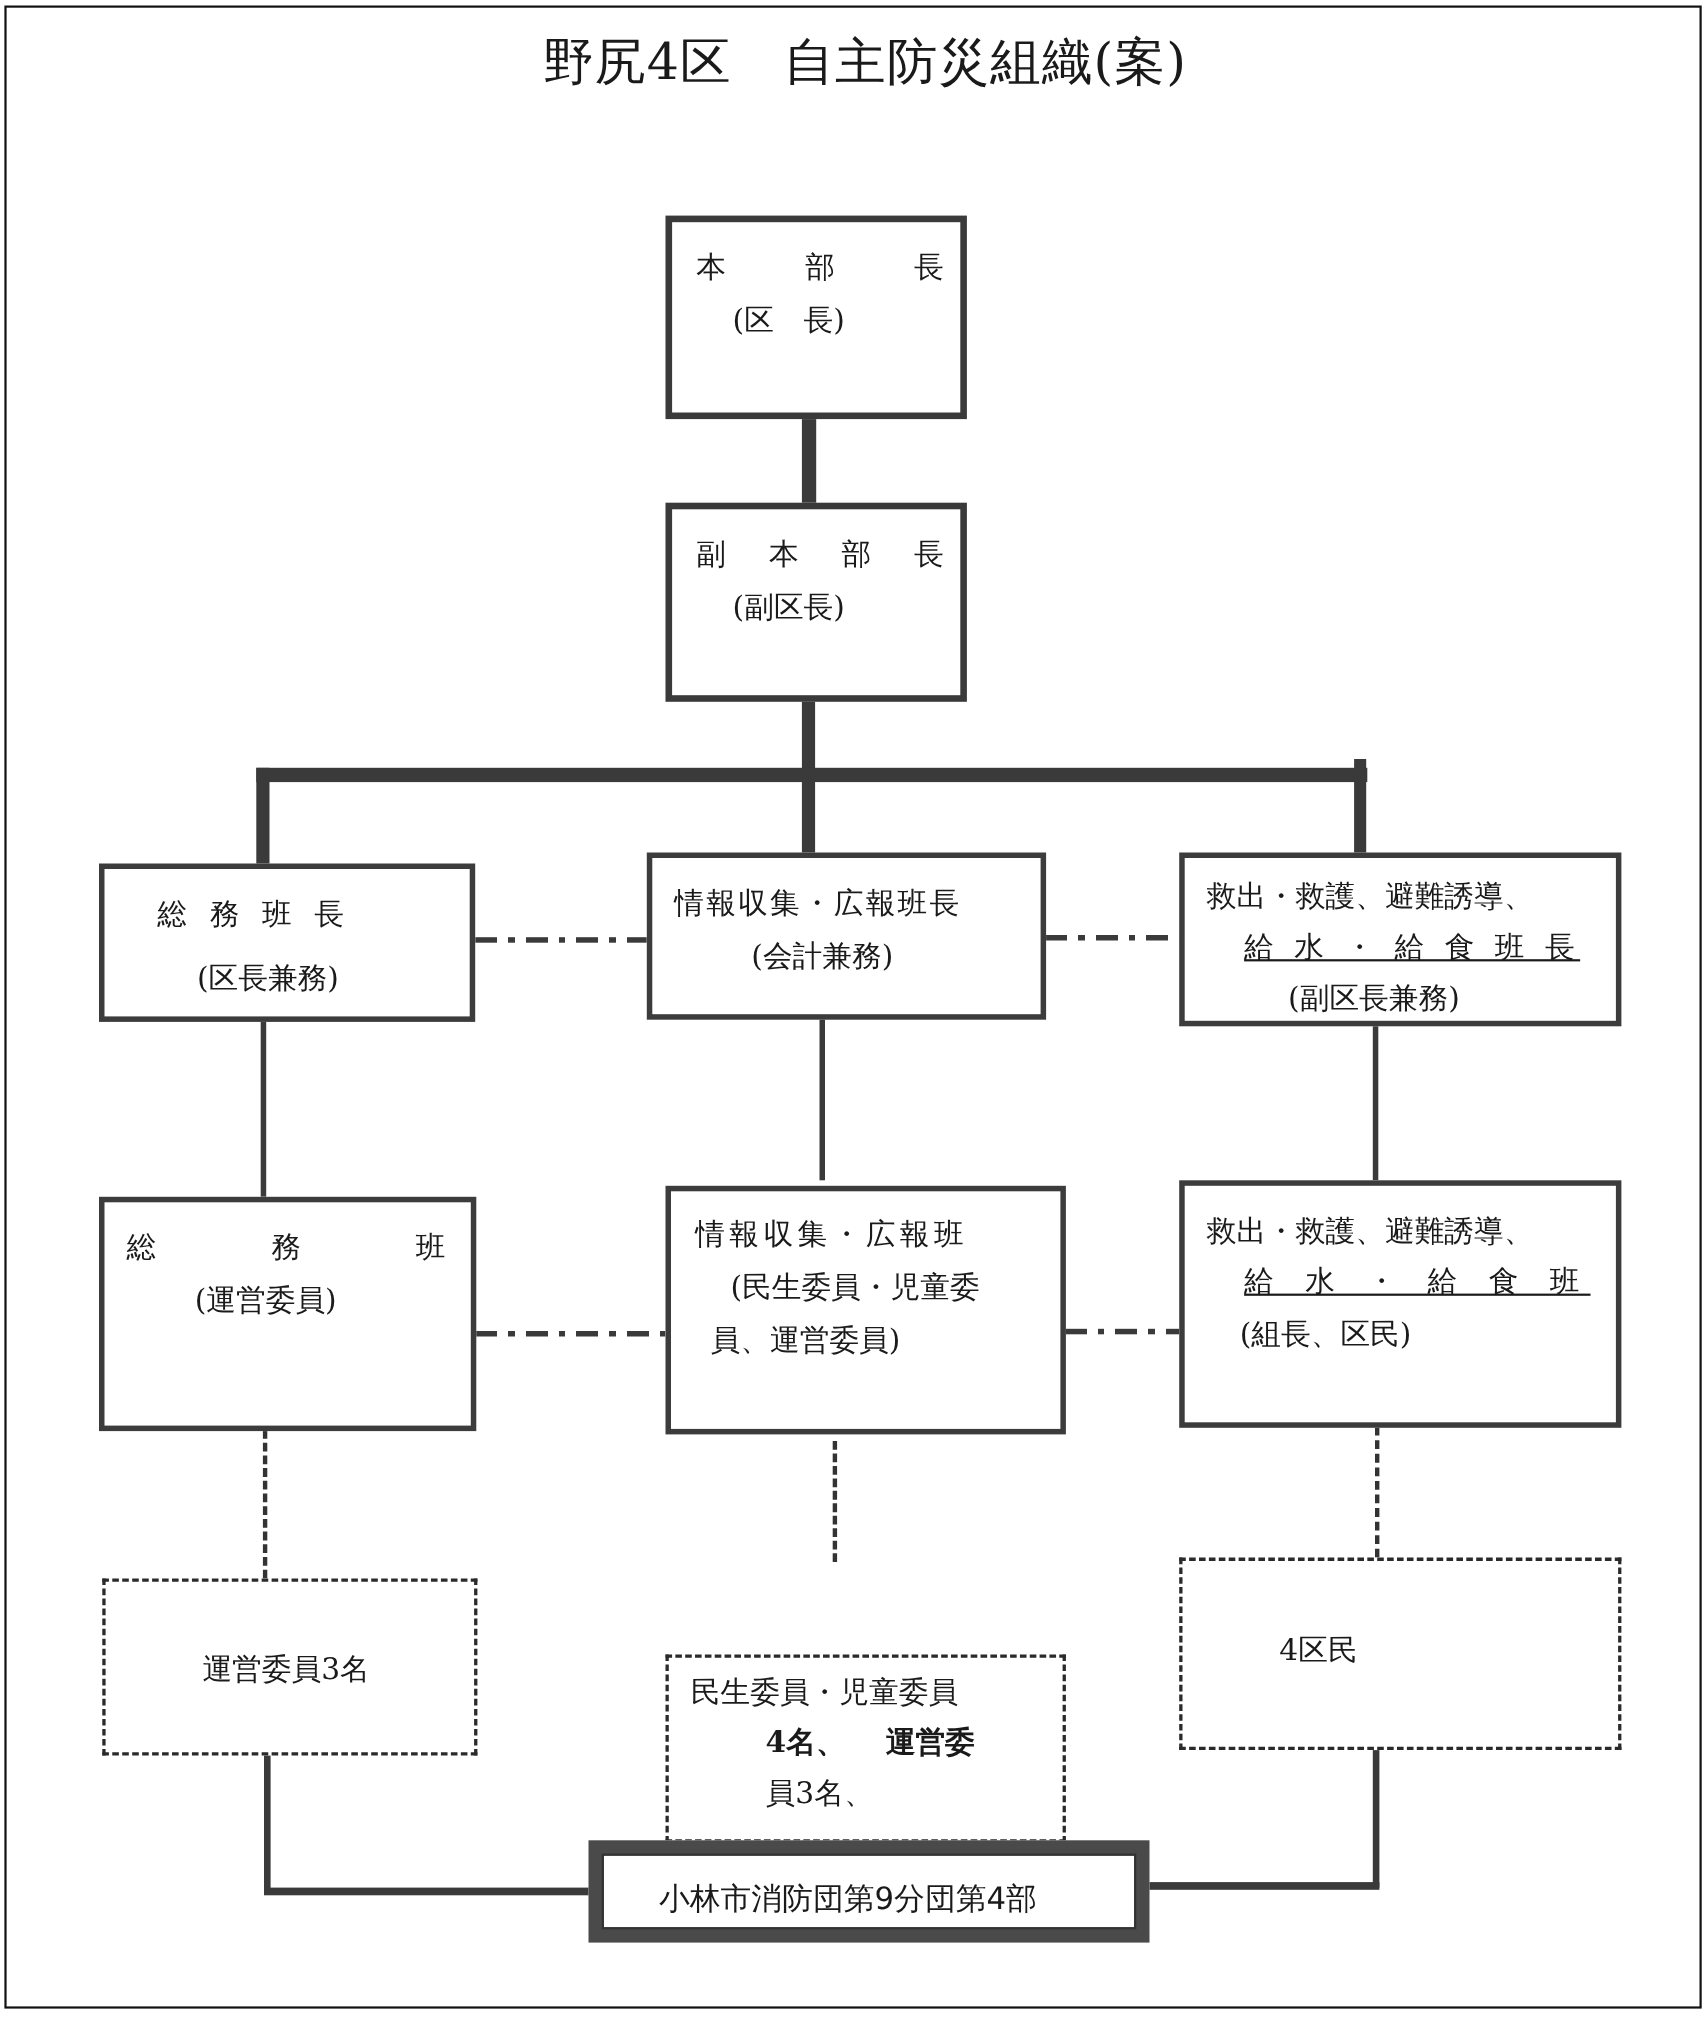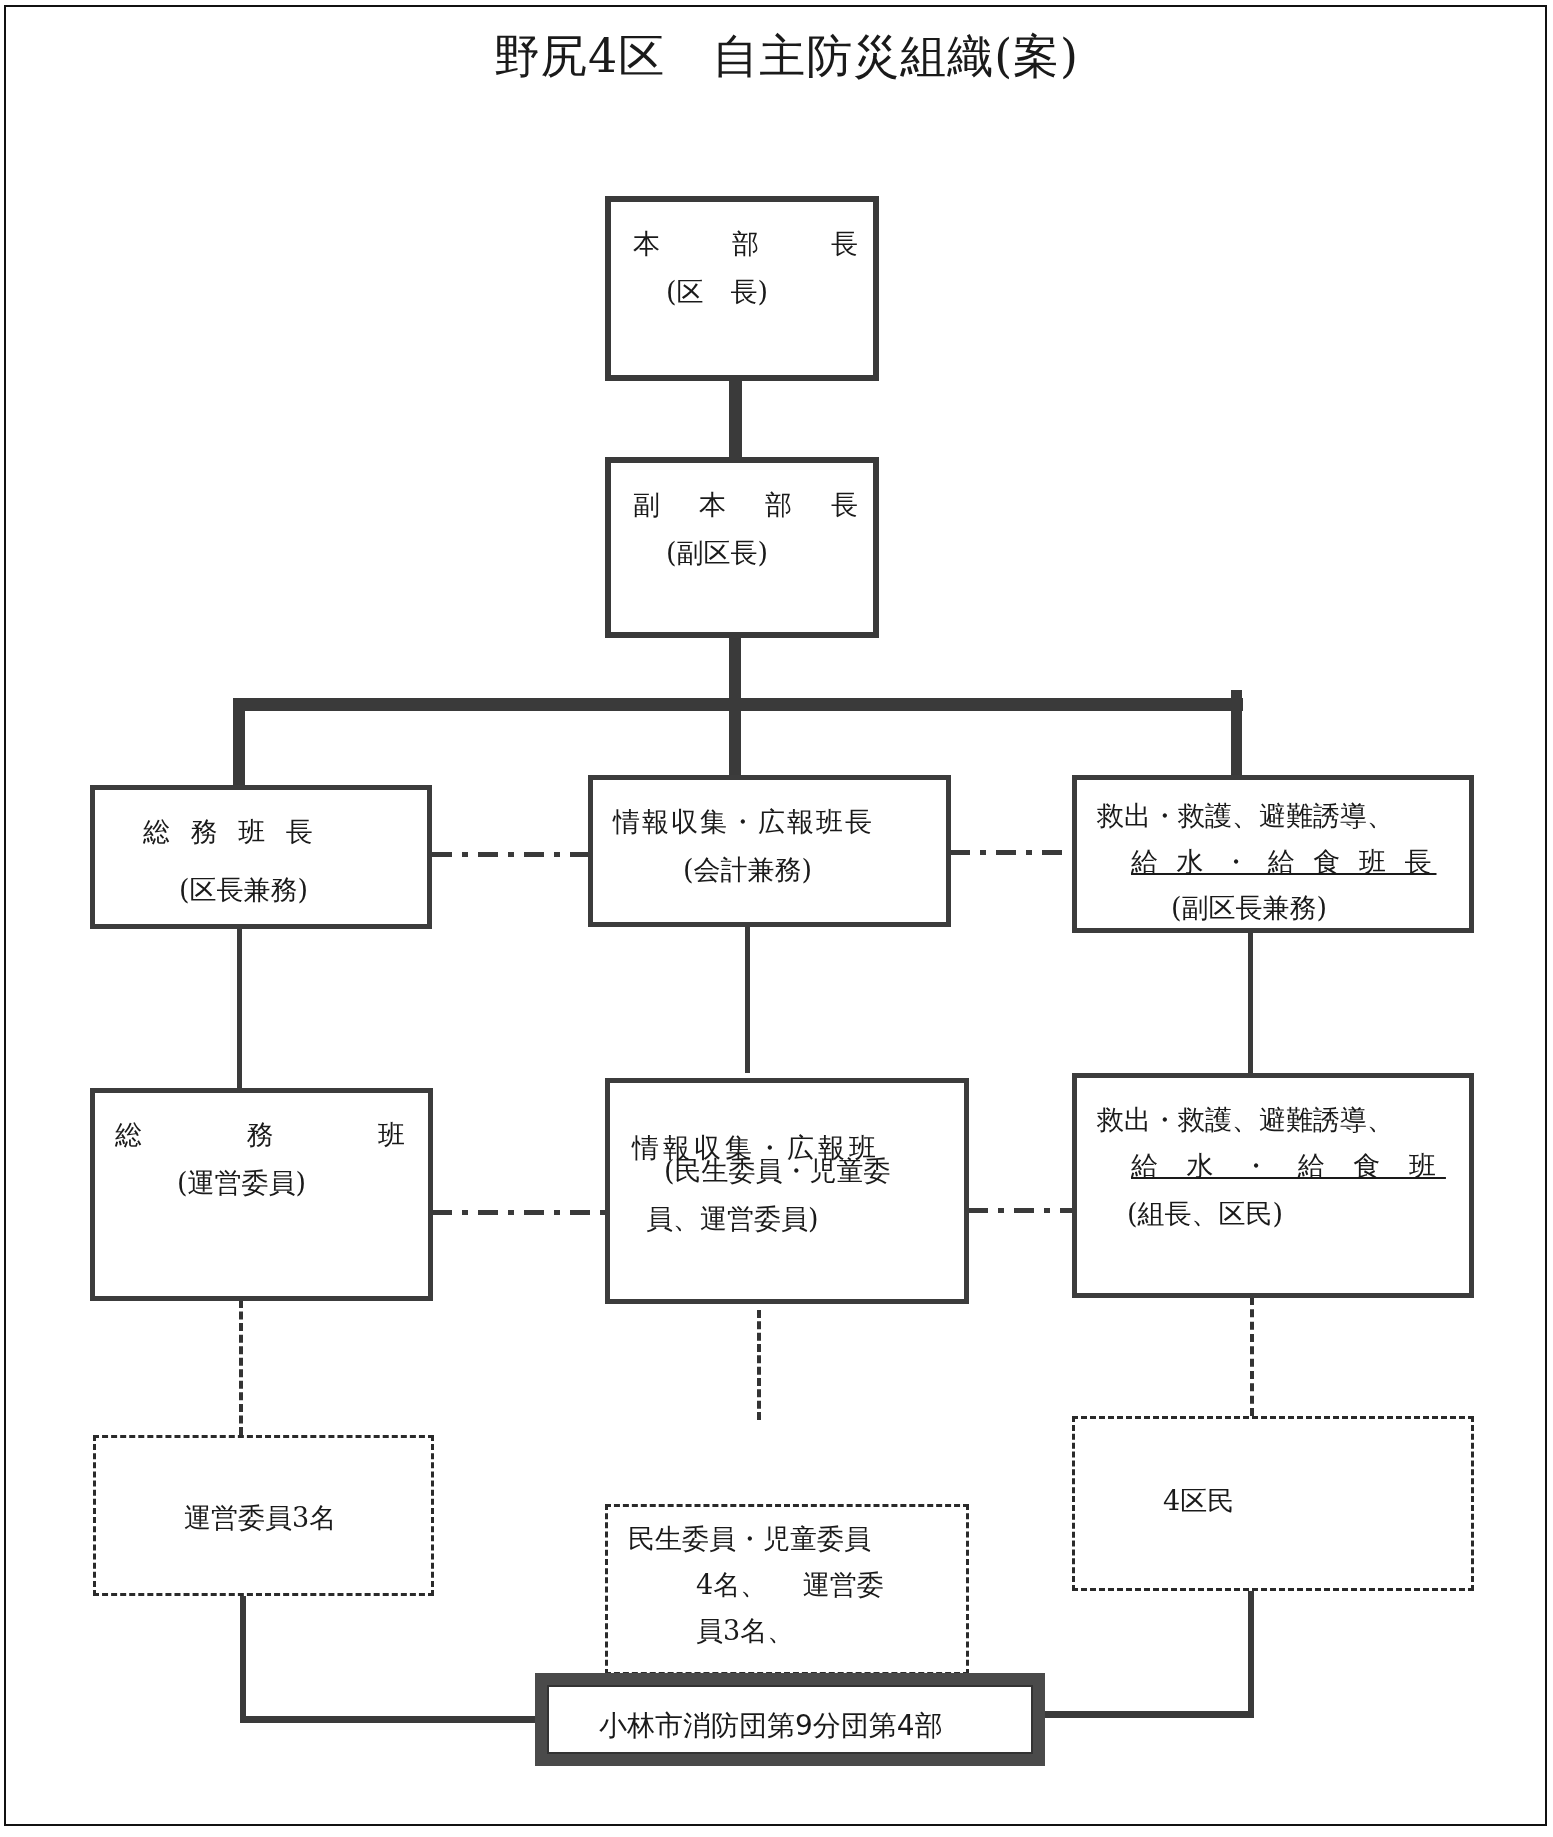--- a/index.html
+++ b/index.html
@@ -91,38 +91,38 @@
 <div class="box solid" style="left:90px; top:1088px; width:343px; height:213px;">
   <div class="txt spread" style="left:20px; top:18px; width:290px;">
     <span>総</span>
     <span>務</span>
     <span>班</span>
   </div>
   <div class="txt" style="left:82px; top:66px;">(運営委員)</div>
 </div>
 
 <div class="box solid" style="left:605px; top:1078px; width:364px; height:226px;">
-  <div class="txt" style="left:22px; top:16px; letter-spacing:4px;margin-top:25px;">情報収集・広報班</div>
+  <div class="txt" style="left:22px; top:16px; letter-spacing:4px;">情報収集・広報班</div>
   <div class="txt" style="left:54px; top:64px;">(民生委員・児童委</div>
   <div class="txt" style="left:36px; top:112px;">員、運営委員)</div>
 </div>
 
 <div class="box solid" style="left:1072px; top:1073px; width:402px; height:225px;">
   <div class="txt" style="left:20px; top:18px;">救出・救護、避難誘導、</div>
   <div class="txt" style="left:54px; top:64px; letter-spacing:10px;text-decoration:underline;">給 水 ・ 給 食 班</div>
   <div class="txt" style="left:50px; top:112px;">(組長、区民)</div>
 </div>
 
 <div class="box dashed" style="left:93px; top:1435px; width:341px; height:161px;">
   <div class="txt" style="left:88px; top:56px;">運営委員3名</div>
 </div>
 
 <div class="box dashed" style="left:605px; top:1504px; width:364px; height:171px;">
   <div class="txt" style="left:20px; top:8px;">民生委員・児童委員</div>
-  <div class="txt" style="left:88px; top:54px;">4名、　 運営委</div>
+  <div class="txt" style="left:88px; top:54px;font-weight:bold;">4名、　 運営委</div>
   <div class="txt" style="left:88px; top:100px;">員3名、</div>
 </div>
 
 <div class="box dashed" style="left:1072px; top:1416px; width:402px; height:175px;">
   <div class="txt" style="left:88px; top:58px;">4区民</div>
 </div>
 
 <div class="box bottom-box" style="left:535px; top:1673px; width:510px; height:93px;">
   <div class="txt" style="left:50px; top:14px; font-family:'DejaVu Sans','Liberation Sans',sans-serif; font-size:28px;">小林市消防団第9分団第4部</div>
 </div>

